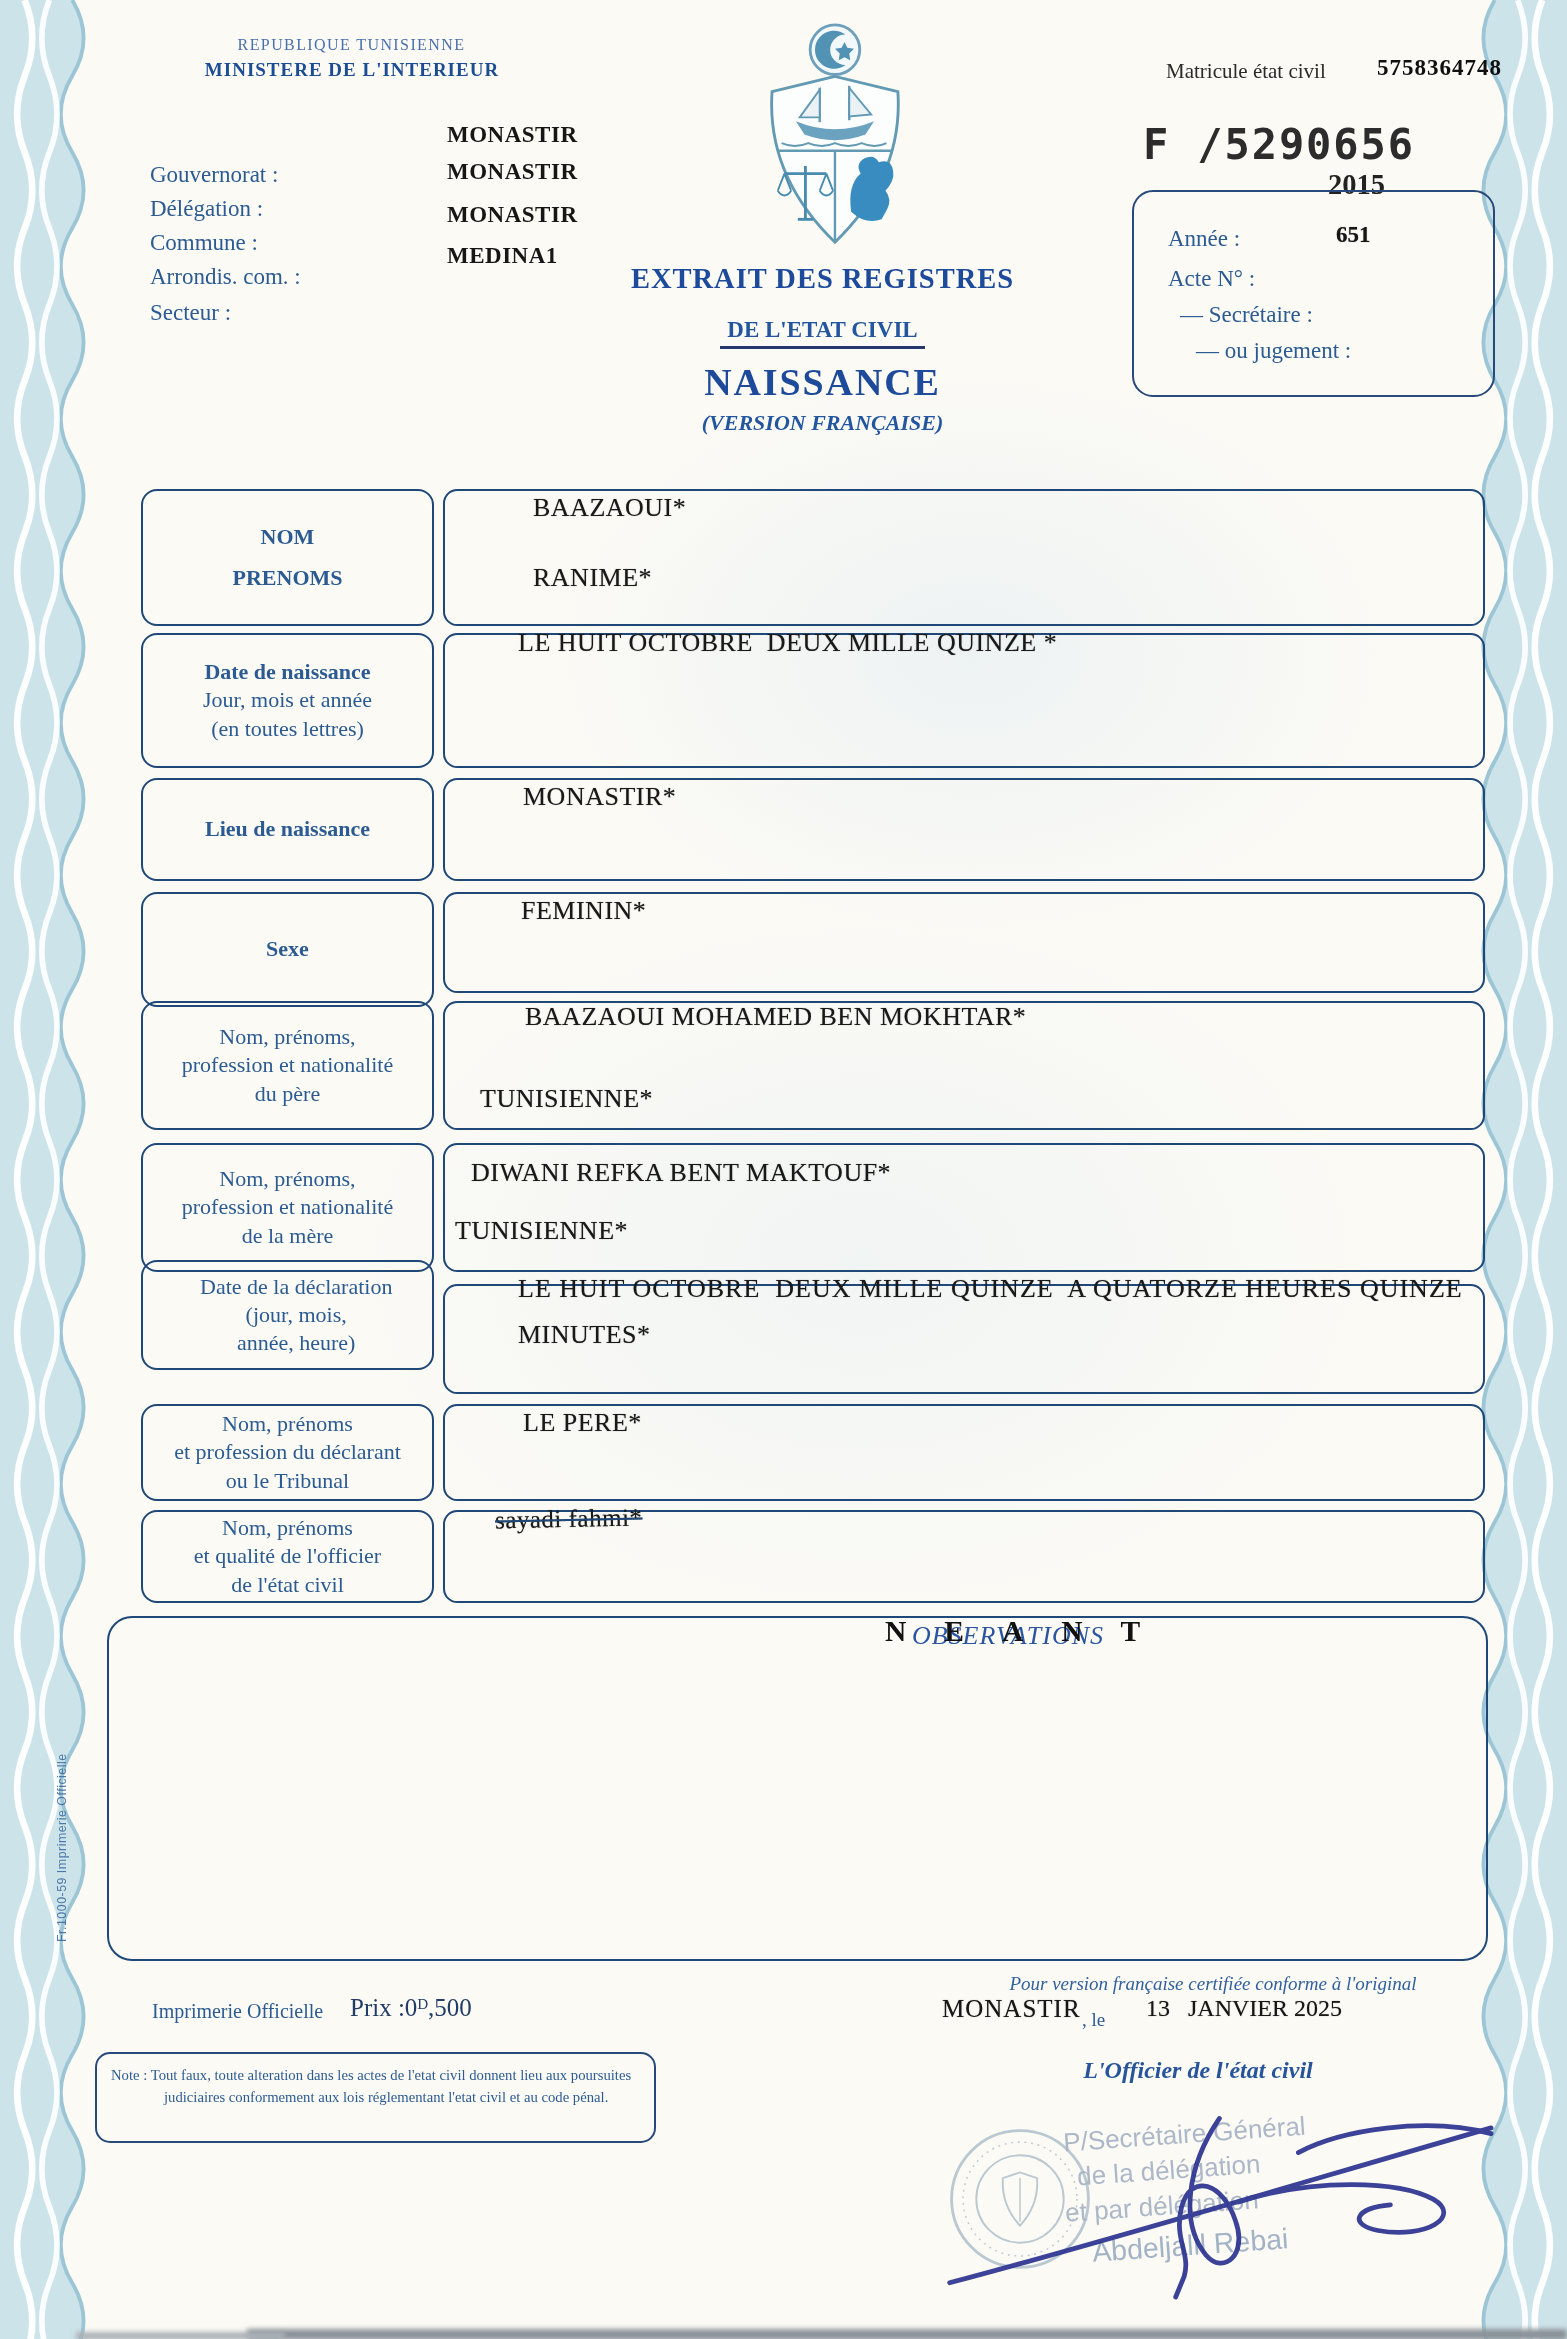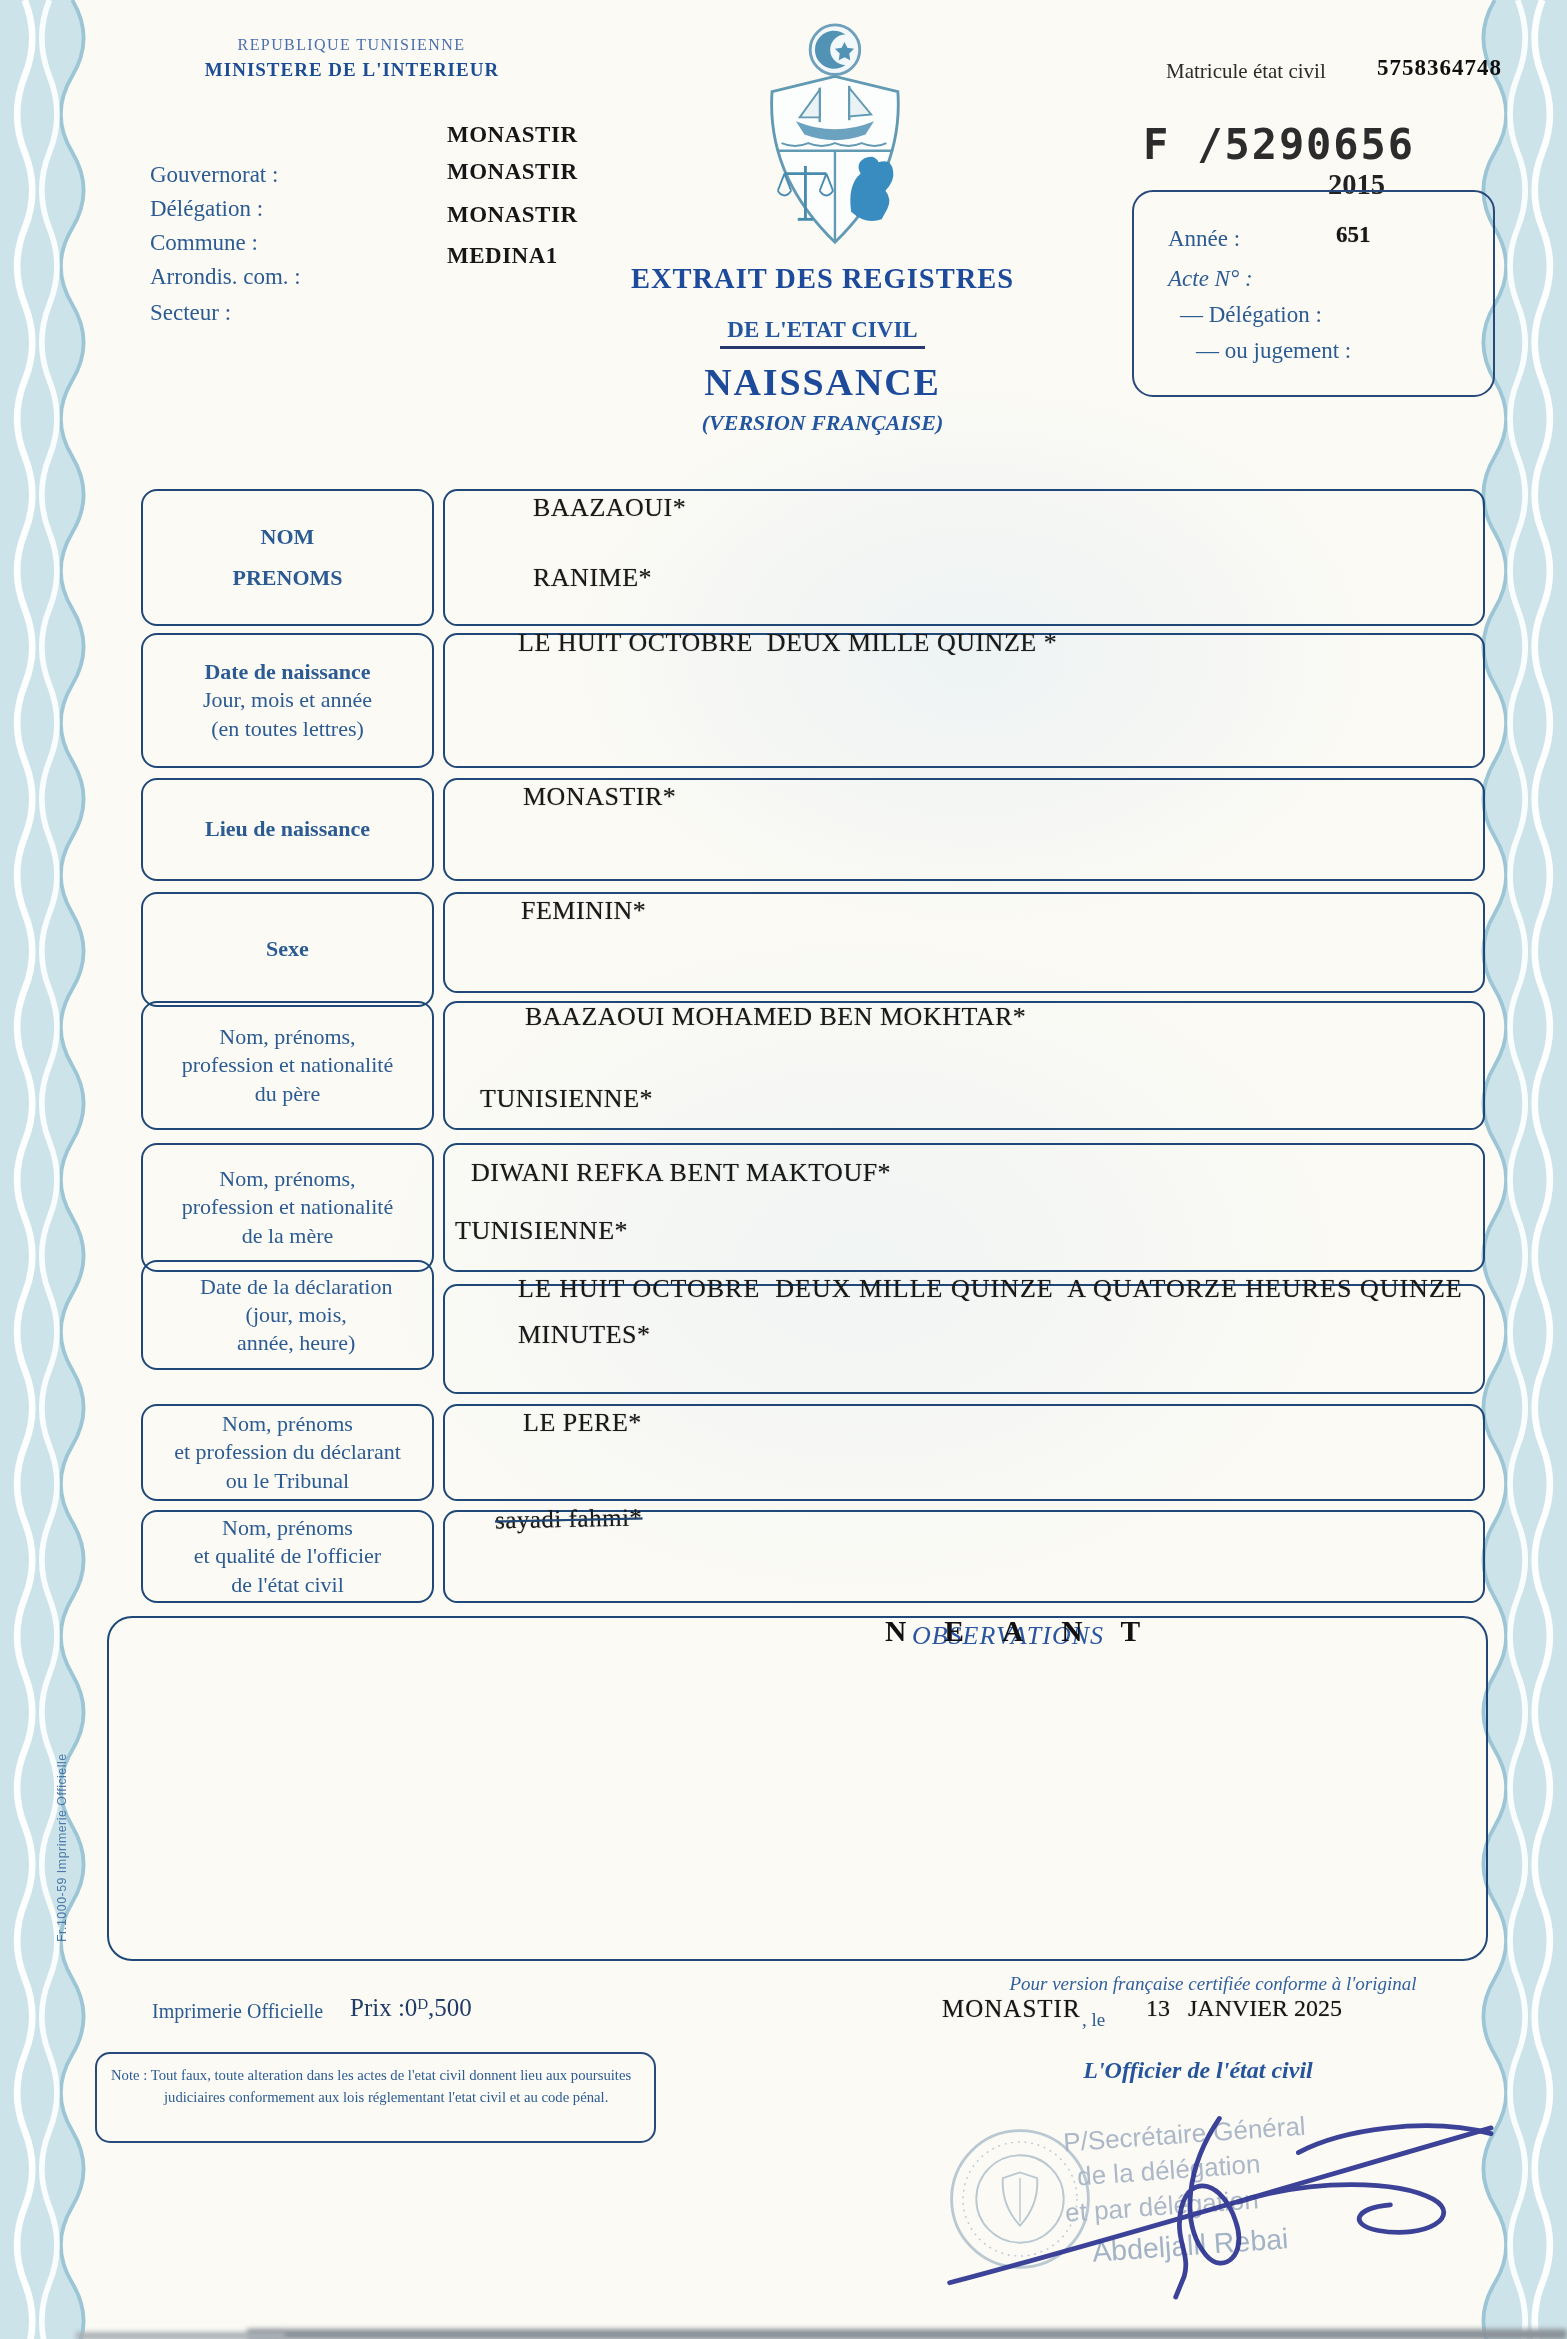--- a/index.html
+++ b/index.html
@@ -91,22 +91,22 @@
   <div class="hdr-rep">REPUBLIQUE TUNISIENNE</div>
   <div class="hdr-min">MINISTERE DE L'INTERIEUR</div>
   <div class="matr-label">Matricule état civil</div>
   <div class="matr-value">5758364748</div>
   <div class="serial">F /5290656</div>
   <div class="serial-year">2015</div>
 
   <div class="acte-box">
     <span class="lbl" style="left:34px;top:34px;">Année :</span>
     <span class="lbl" style="left:202px;top:30px;color:#161616;font-weight:600;text-shadow:0 0 1px rgba(25,25,25,.5);">651</span>
-    <span class="lbl" style="left:34px;top:74px;font-style:italic;">Acte N° :</span>
-    <span class="lbl" style="left:46px;top:110px;">— Délégation :</span>
+    <span class="lbl" style="left:34px;top:74px;">Acte N° :</span>
+    <span class="lbl" style="left:46px;top:110px;">— Secrétaire :</span>
     <span class="lbl" style="left:46px;top:146px;margin-left:16px;">— ou jugement :</span>
   </div>
 
   <span class="admin-label" style="top:162px;">Gouvernorat :</span>
   <span class="admin-label" style="top:196px;">Délégation :</span>
   <span class="admin-label" style="top:230px;">Commune :</span>
   <span class="admin-label" style="top:264px;">Arrondis. com. :</span>
   <span class="admin-label" style="top:300px;">Secteur :</span>
   <span class="admin-value" style="top:122px;">MONASTIR</span>
   <span class="admin-value" style="top:159px;">MONASTIR</span>

